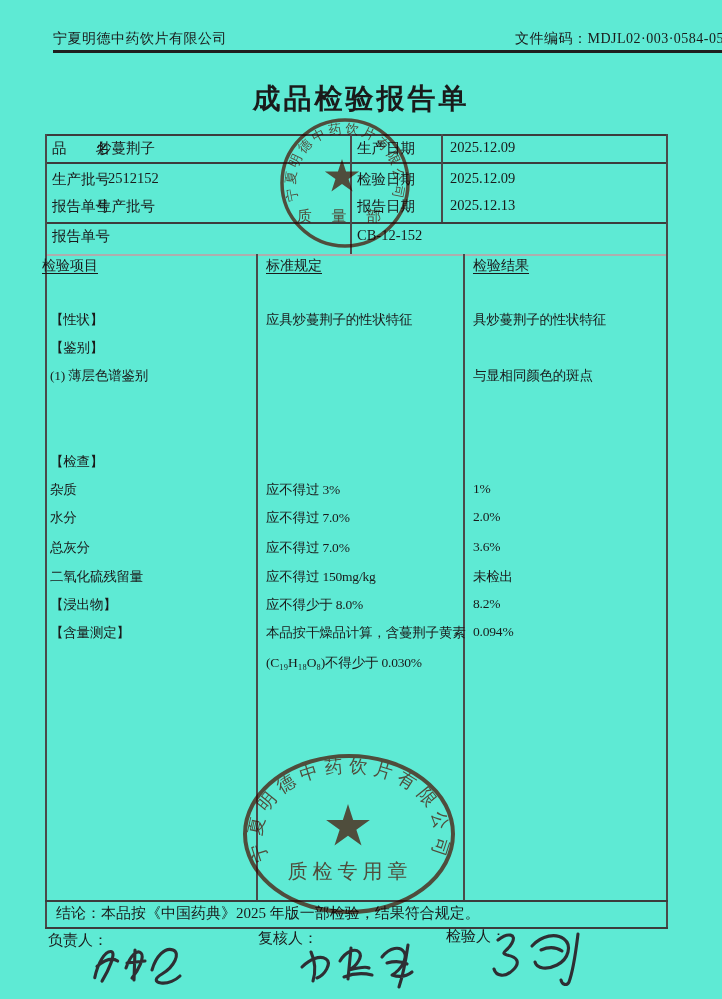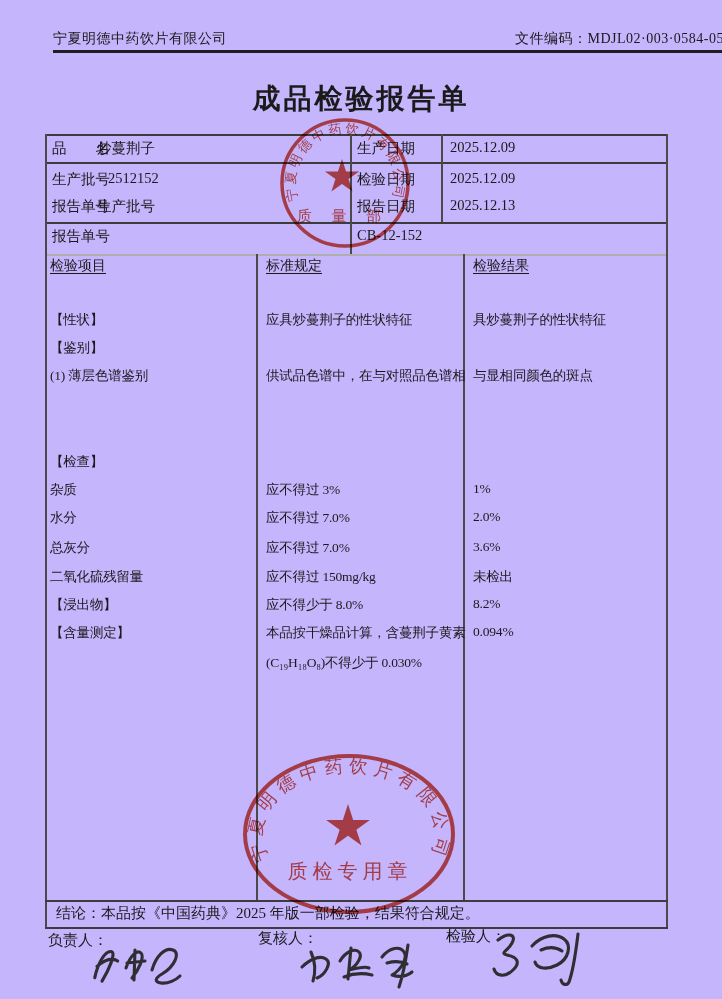--- a/index.html
+++ b/index.html
@@ -1,17 +1,17 @@
 <!DOCTYPE html>
 <html><head>
 <meta charset="utf-8">
 <style>
   html,body{margin:0;padding:0;background:#9a9a9a;}
   .page{
-    position:relative;width:722px;height:999px;background:#c4b5fd;overflow:hidden;
+    position:relative;width:722px;height:999px;background:#5eead4;overflow:hidden;
     font-family:"Liberation Serif","DejaVu Serif",serif;color:#1a1a1a;margin:0 auto;
   }
   .abs{position:absolute;white-space:nowrap;}
   .hline{position:absolute;height:2px;background:#3c3c3c;}
   .vline{position:absolute;width:2px;background:#4a4a4a;}
   .hline.light{background:#aeaeae;}
   .hdr-small{font-size:14px;letter-spacing:0.5px;}
   .doc-title{
     position:absolute;top:80px;left:0;width:722px;text-align:center;
     font-size:28px;font-weight:bold;letter-spacing:3px;
@@ -61,37 +61,36 @@
   <div class="abs cell" style="left:450px;top:197px;">2025.12.13</div>
 
   <div class="abs cell" style="left:52px;top:227px;">报告单号</div>
   <div class="abs cell" style="left:357px;top:227px;">CB-12-152</div>
 
   <div class="vline" style="left:256px;top:254px;height:646px;"></div>
   <div class="vline" style="left:463px;top:254px;height:646px;"></div>
   <div class="hline" style="left:45px;top:900px;width:623px;"></div>
   <div class="hline" style="left:45px;top:927px;width:623px;"></div>
 
-  <div class="abs col-head" style="left:50px;top:257px;text-align:center;">检验项目</div>
+  <div class="abs col-head" style="left:42px;top:257px;text-align:center;">检验项目</div>
   <div class="abs col-head" style="left:266px;top:257px;">标准规定</div>
   <div class="abs col-head" style="left:473px;top:257px;">检验结果</div>
 
   <div class="abs tcell" style="left:50px;top:311px;">【性状】</div>
   <div class="abs tcell" style="left:50px;top:339px;">【鉴别】</div>
   <div class="abs tcell" style="left:50px;top:367px;">(1) 薄层色谱鉴别</div>
   <div class="abs tcell" style="left:50px;top:453px;">【检查】</div>
   <div class="abs tcell" style="left:50px;top:481px;">杂质</div>
   <div class="abs tcell" style="left:50px;top:509px;">水分</div>
   <div class="abs tcell" style="left:50px;top:539px;">总灰分</div>
   <div class="abs tcell" style="left:50px;top:568px;">二氧化硫残留量</div>
   <div class="abs tcell" style="left:50px;top:596px;">【浸出物】</div>
   <div class="abs tcell" style="left:50px;top:624px;">【含量测定】</div>
 
   <div class="abs tcell" style="left:266px;top:311px;">应具炒蔓荆子的性状特征</div>
-  <div class="abs tcell" style="left:266px;top:367px;">供试品色谱中，在与对照品色谱相</div>
   <div class="abs tcell" style="left:266px;top:481px;">应不得过 3%</div>
   <div class="abs tcell" style="left:266px;top:509px;">应不得过 7.0%</div>
   <div class="abs tcell" style="left:266px;top:539px;">应不得过 7.0%</div>
   <div class="abs tcell" style="left:266px;top:568px;">应不得过 150mg/kg</div>
   <div class="abs tcell" style="left:266px;top:596px;">应不得少于 8.0%</div>
   <div class="abs tcell" style="left:266px;top:624px;">本品按干燥品计算，含蔓荆子黄素</div>
   <div class="abs tcell" style="left:266px;top:654px;">(C₁₉H₁₈O₈)不得少于 0.030%</div>
 
   <div class="abs tcell" style="left:473px;top:311px;">具炒蔓荆子的性状特征</div>
   <div class="abs tcell" style="left:473px;top:367px;">与显相同颜色的斑点</div>

